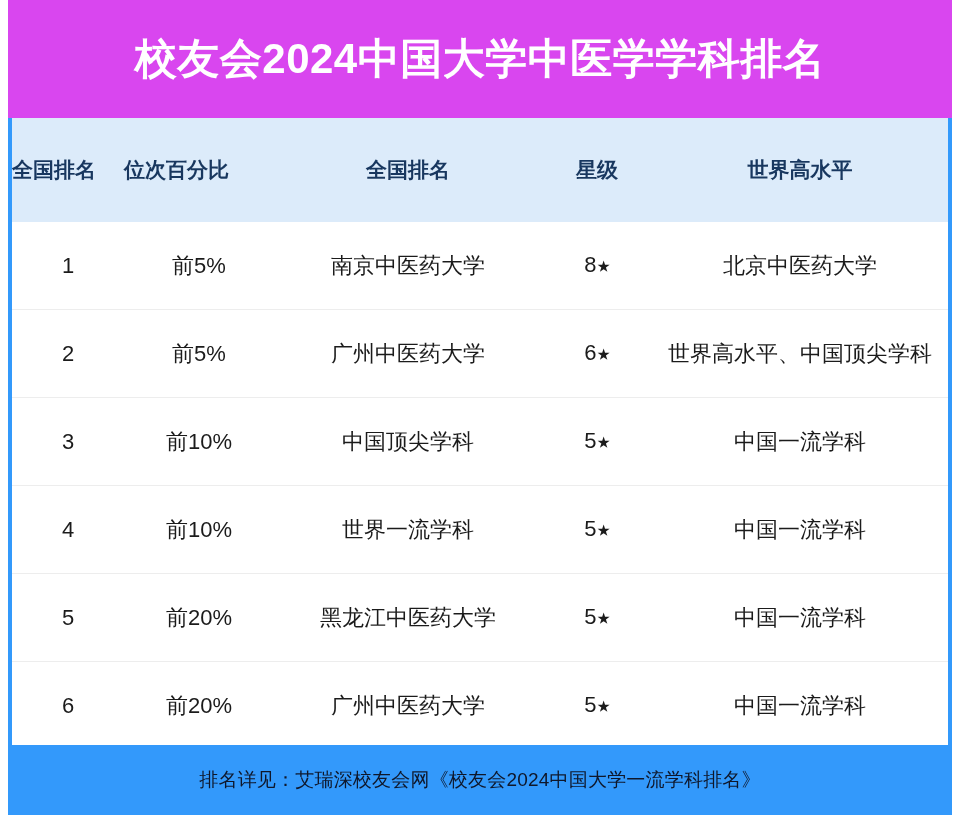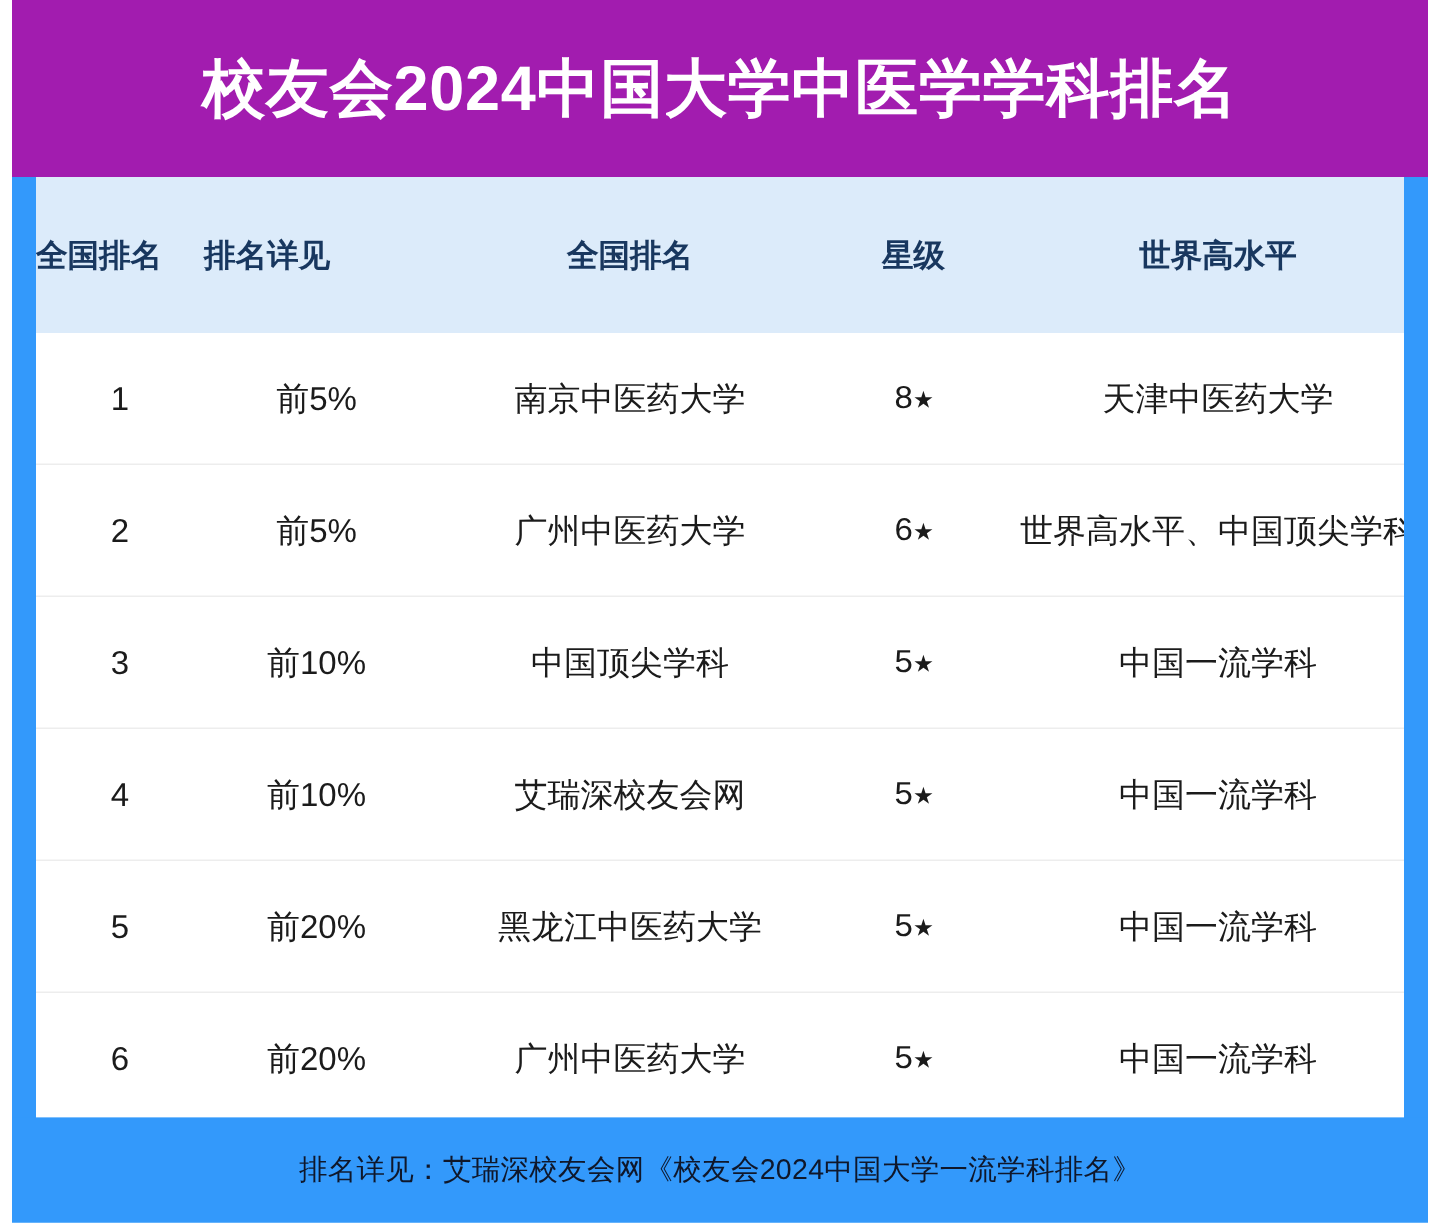--- a/index.html
+++ b/index.html
@@ -26,35 +26,35 @@
     flex-direction: column;
   }
 
   
   .title-banner {
     height: 118px;
     flex: 0 0 118px;
     display: flex;
     align-items: center;
     justify-content: center;
-    background: #a21caf;
+    background: #d946ef;
   }
   .title-text {
     color: #ffffff;
     font-size: 42px;
     font-weight: bold;
     letter-spacing: 0.5px;
     white-space: nowrap;
     line-height: 1;
   }
 
   
   .table-wrap {
     flex: 1 1 auto;
-    margin: 0 16px;
+    margin: 0 4px;
     background: #ffffff;
     display: flex;
     flex-direction: column;
     overflow: hidden;
   }
 
   .ranking-table {
     width: 100%;
     border-collapse: collapse;
     table-layout: fixed;
@@ -136,52 +136,52 @@
       <colgroup>
         <col class="col-rank">
         <col class="col-pct">
         <col class="col-school">
         <col class="col-star">
         <col class="col-level">
       </colgroup>
       <thead>
         <tr>
           <th class="col-rank">全国排名</th>
-          <th class="col-pct">排名详见</th>
+          <th class="col-pct">位次百分比</th>
           <th class="col-school">全国排名</th>
           <th class="col-star">星级</th>
           <th class="col-level">世界高水平</th>
         </tr>
       </thead>
       <tbody>
         <tr>
           <td class="col-rank">1</td>
           <td class="col-pct">前5%</td>
           <td class="col-school">南京中医药大学</td>
           <td class="col-star">8★</td>
-          <td class="col-level">天津中医药大学</td>
+          <td class="col-level">北京中医药大学</td>
         </tr>
         <tr>
           <td class="col-rank">2</td>
           <td class="col-pct">前5%</td>
           <td class="col-school">广州中医药大学</td>
           <td class="col-star">6★</td>
           <td class="col-level">世界高水平、中国顶尖学科</td>
         </tr>
         <tr>
           <td class="col-rank">3</td>
           <td class="col-pct">前10%</td>
           <td class="col-school">中国顶尖学科</td>
           <td class="col-star">5★</td>
           <td class="col-level">中国一流学科</td>
         </tr>
         <tr>
           <td class="col-rank">4</td>
           <td class="col-pct">前10%</td>
-          <td class="col-school">艾瑞深校友会网</td>
+          <td class="col-school">世界一流学科</td>
           <td class="col-star">5★</td>
           <td class="col-level">中国一流学科</td>
         </tr>
         <tr>
           <td class="col-rank">5</td>
           <td class="col-pct">前20%</td>
           <td class="col-school">黑龙江中医药大学</td>
           <td class="col-star">5★</td>
           <td class="col-level">中国一流学科</td>
         </tr>

